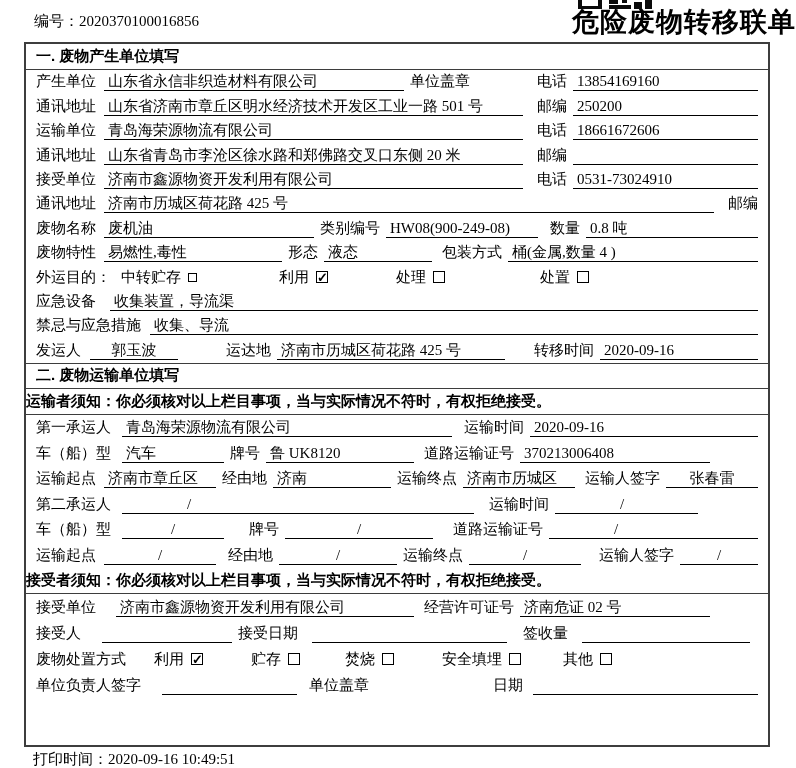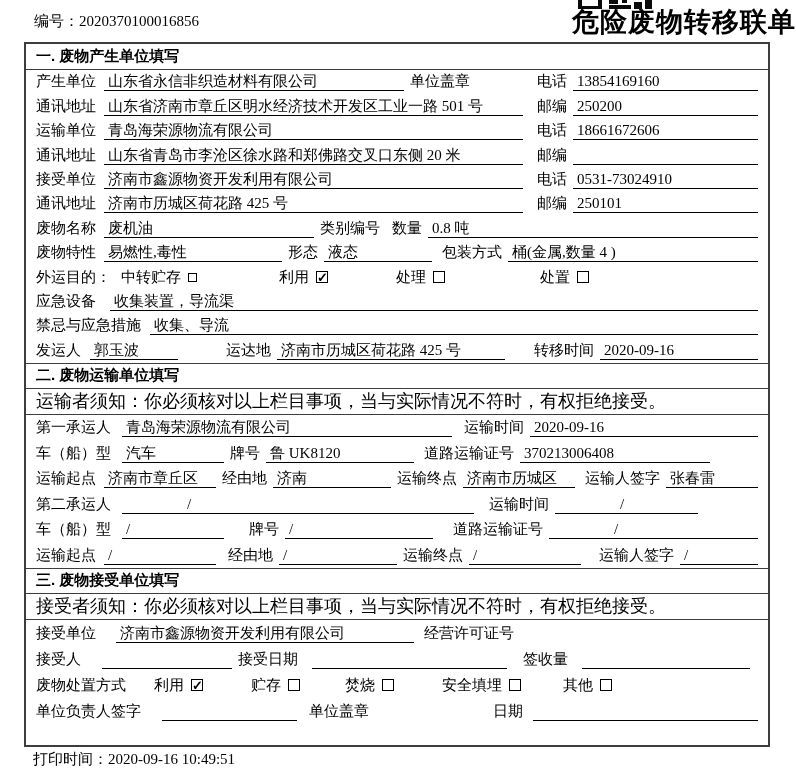--- a/index.html
+++ b/index.html
@@ -14,31 +14,31 @@
   .qr-frag { position:absolute; left:578px; top:0; width:74px; height:9px; overflow:hidden; }
   .qr-frag i { position:absolute; background:#0a0a0a; }
 
   
   .formbox { position:absolute; left:24px; top:42px; width:746px; height:705px;
              border:2px solid #3d3d3d; background:#fff; display:flex; flex-direction:column; }
   .hrow { height:26px; display:flex; align-items:center; padding:0 10px;
           font-family:"Liberation Sans","DejaVu Sans",sans-serif;
           font-weight:bold; font-size:15px; border-bottom:1px solid #3d3d3d; flex-shrink:0; }
   .hrow.bt { border-top:1px solid #3d3d3d; }
-  .nrow { height:26px; display:flex; align-items:center; padding:0 10px; font-size:18px;
-          border-bottom:1px solid #3d3d3d; flex-shrink:0; }
+  .nrow { height:26px; display:flex; align-items:center; padding:0 0; font-size:15px;
+          border-bottom:1px solid #3d3d3d; flex-shrink:0;font-weight:bold; }
   .row { display:flex; align-items:flex-end; padding:0 10px 3px 10px; font-size:15px; flex-shrink:0; }
   .s1row { height:24.4px; } .s2row { height:25.5px; } .s3row { height:26.2px; }
   .row > * + * { margin-left:6px; }
   .lbl { flex-shrink:0; white-space:nowrap; line-height:20px; }
   .fld { flex-shrink:0; border-bottom:1px solid #000; height:20px; line-height:20px;
          padding:0 4px; white-space:nowrap; overflow:hidden; }
   .fx  { flex:1 1 auto; min-width:0; }
   .sp  { flex:1 1 auto; }
-  .ctr { }
+  .ctr { text-align:center; }
   .sl  { padding-left:65px; }
   .cb  { width:12px; height:12px; border:1px solid #000; display:inline-block;
          vertical-align:-1px; margin-left:7px; position:relative; flex-shrink:0; }
   .cb.small { width:9px; height:9px; vertical-align:0; }
   .cb.checked::after { content:"✓"; position:absolute; left:0px; top:-4px;
                        font-size:13px; font-weight:bold; }
 
   
   .print-line { position:absolute; left:33px; top:750px; font-size:15px; white-space:nowrap; }
 </style>
@@ -98,27 +98,27 @@
     <span class="lbl" style="width:62px">接受单位</span>
     <span class="fld fx" style="margin-right:8px">济南市鑫源物资开发利用有限公司</span>
     <span class="lbl">电话</span>
     <span class="fld" style="width:185px">0531-73024910</span>
   </div>
 
   <div class="row s1row">
     <span class="lbl" style="width:62px">通讯地址</span>
     <span class="fld fx" style="margin-right:8px">济南市历城区荷花路 425 号</span>
     <span class="lbl">邮编</span>
-    <span class="fld" style="width:185px">250101</span>
   </div>
 
   <div class="row s1row">
     <span class="lbl" style="width:62px">废物名称</span>
     <span class="fld" style="width:210px">废机油</span>
     <span class="lbl">类别编号</span>
+    <span class="fld" style="width:152px">HW08(900-249-08)</span>
     <span class="lbl" style="margin-left:12px">数量</span>
     <span class="fld fx">0.8 吨</span>
   </div>
 
   <div class="row s1row">
     <span class="lbl" style="width:62px">废物特性</span>
     <span class="fld" style="width:178px">易燃性,毒性</span>
     <span class="lbl">形态</span>
     <span class="fld" style="width:108px">液态</span>
     <span class="lbl" style="margin-left:10px">包装方式</span>
@@ -204,27 +204,27 @@
     <span class="lbl" style="width:62px">运输起点</span>
     <span class="fld ctr" style="width:112px">/</span>
     <span class="lbl" style="margin-left:12px">经由地</span>
     <span class="fld ctr" style="width:118px">/</span>
     <span class="lbl">运输终点</span>
     <span class="fld ctr" style="width:112px">/</span>
     <span class="lbl" style="margin-left:18px">运输人签字</span>
     <span class="fld fx ctr">/</span>
   </div>
 
-  <div class="hrow bt">三. 废物接受单位填写</div>
   <div class="nrow">接受者须知：你必须核对以上栏目事项，当与实际情况不符时，有权拒绝接受。</div>
 
   <div class="row s3row">
     <span class="lbl" style="width:62px">接受单位</span>
     <span class="fld" style="width:298px;margin-left:18px">济南市鑫源物资开发利用有限公司</span>
     <span class="lbl" style="margin-left:10px">经营许可证号</span>
+    <span class="fld fx" style="margin-right:48px">济南危证 02 号</span>
   </div>
 
   <div class="row s3row">
     <span class="lbl" style="width:48px">接受人</span>
     <span class="fld" style="width:130px;margin-left:18px"></span>
     <span class="lbl" style="">接受日期</span>
     <span class="fld" style="width:195px;margin-left:14px"></span>
     <span class="lbl" style="margin-left:16px">签收量</span>
     <span class="fld fx" style="margin-left:14px;margin-right:8px"></span>
   </div>

